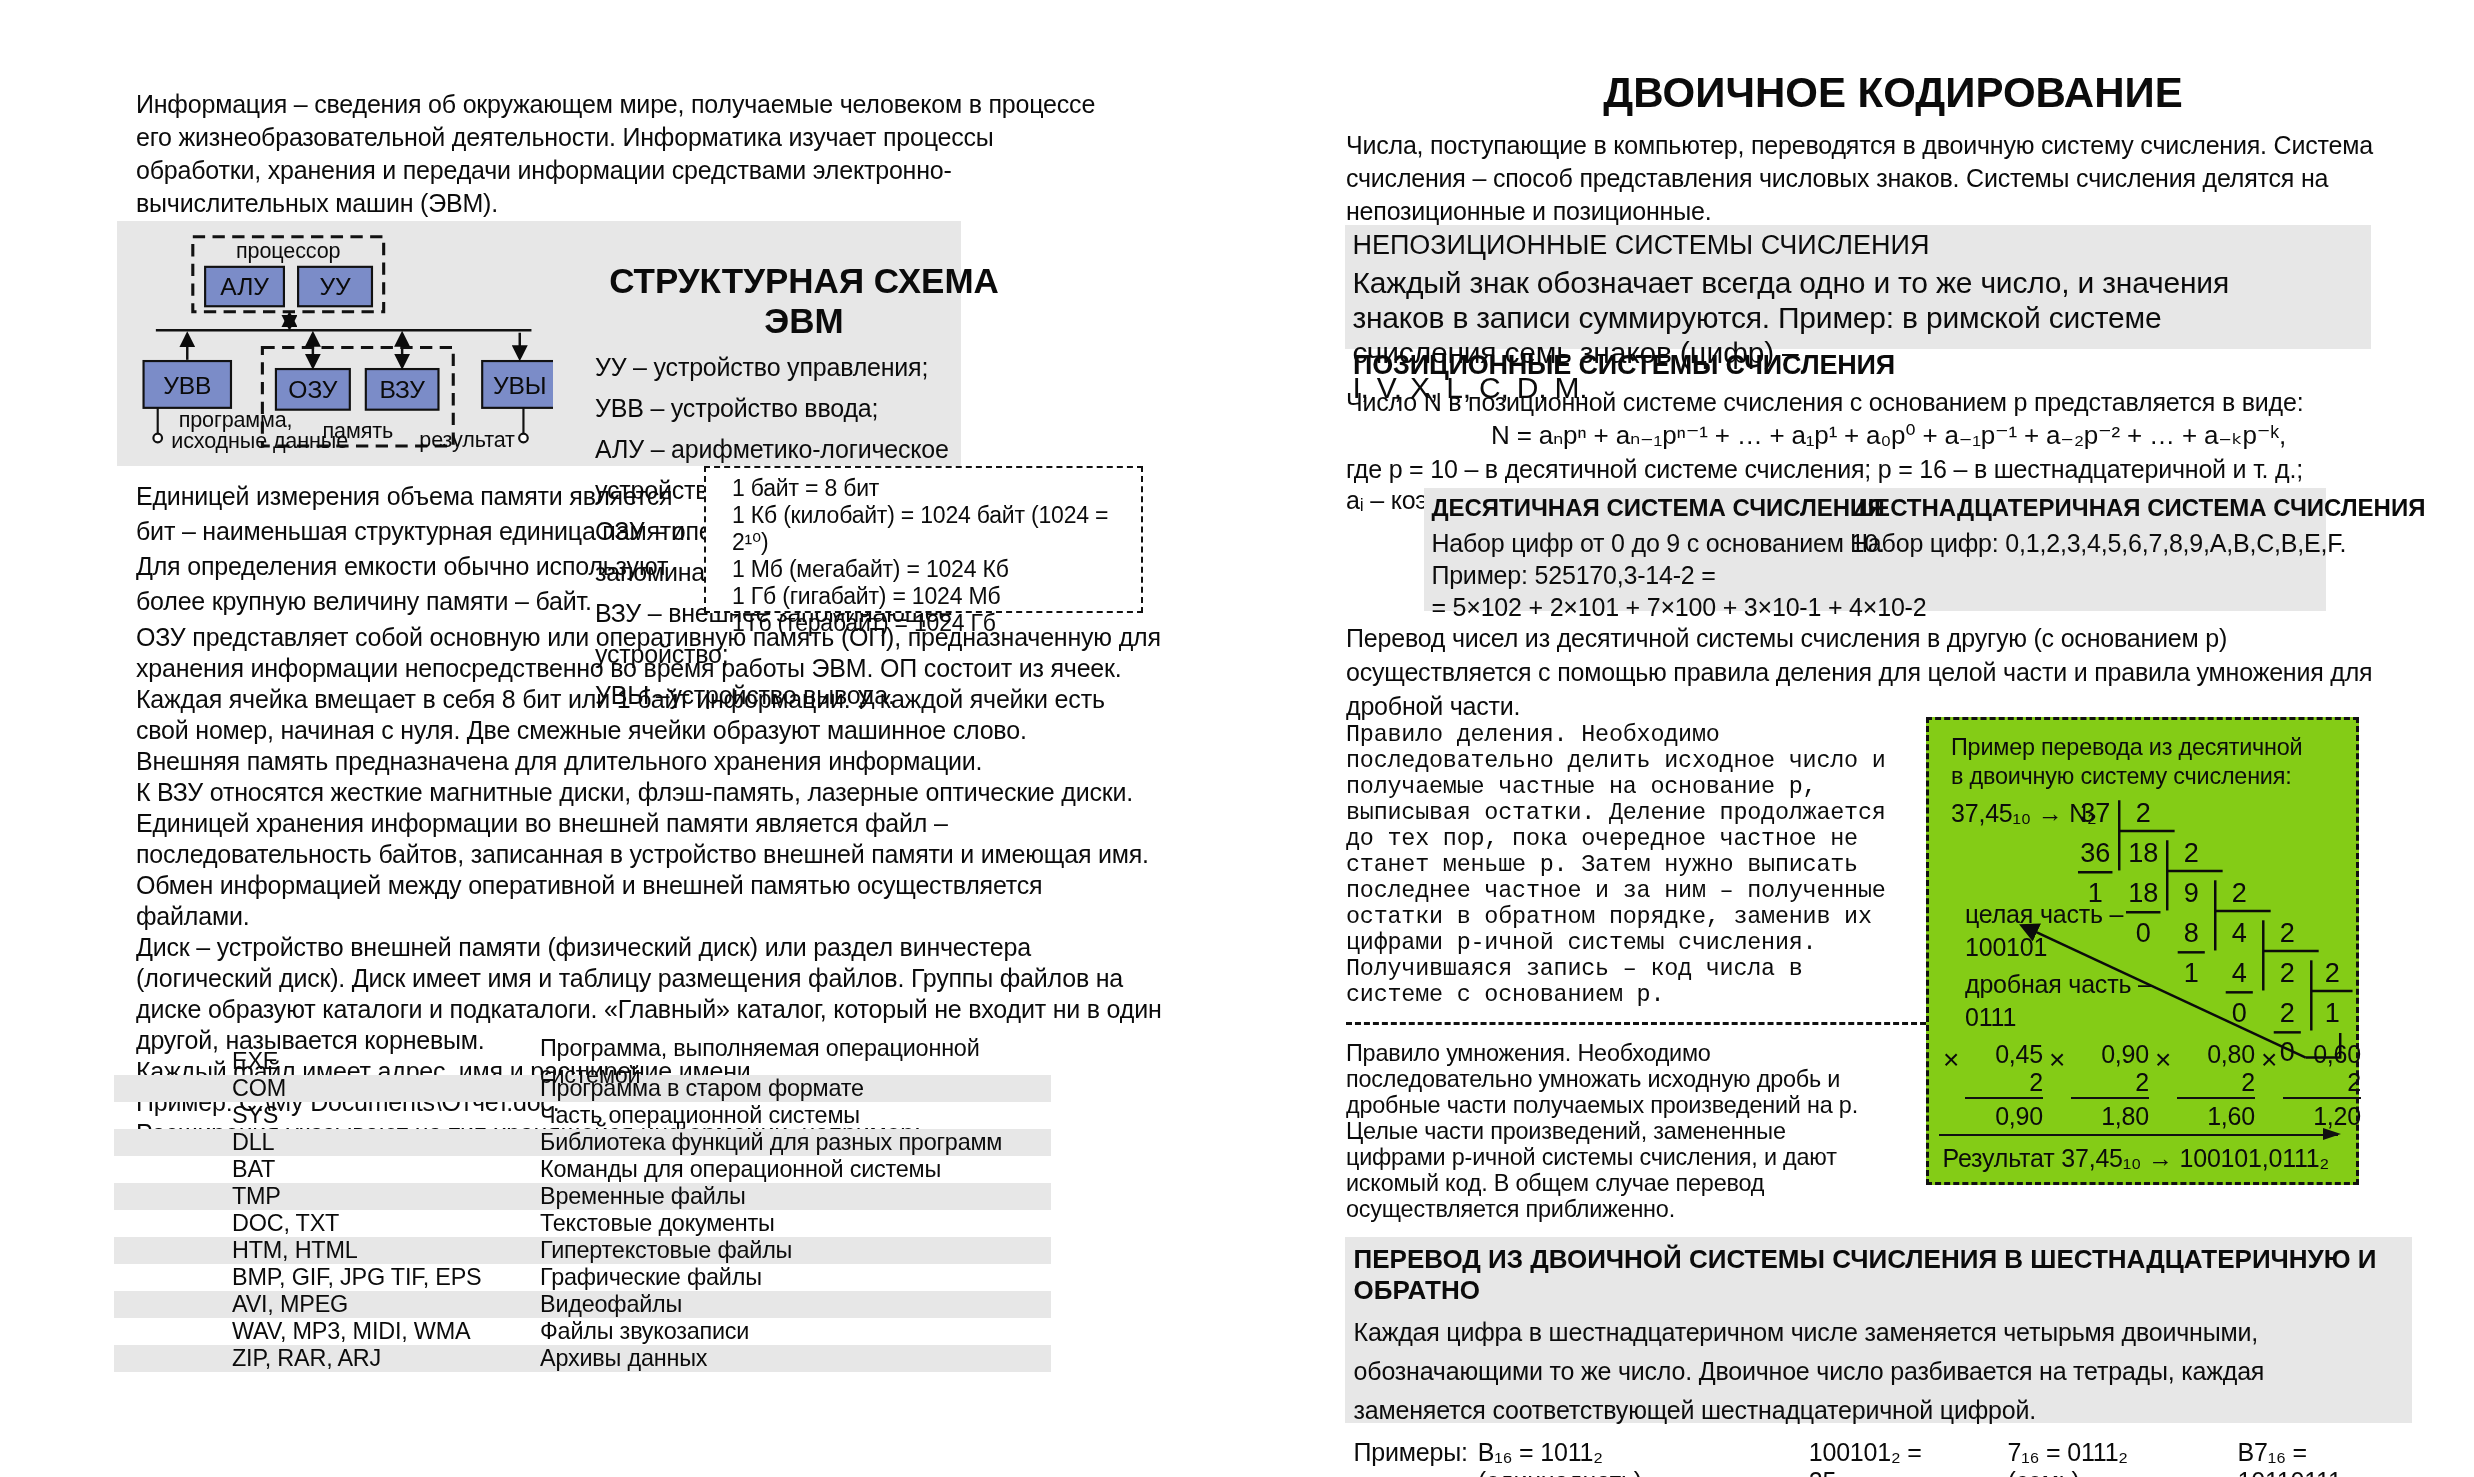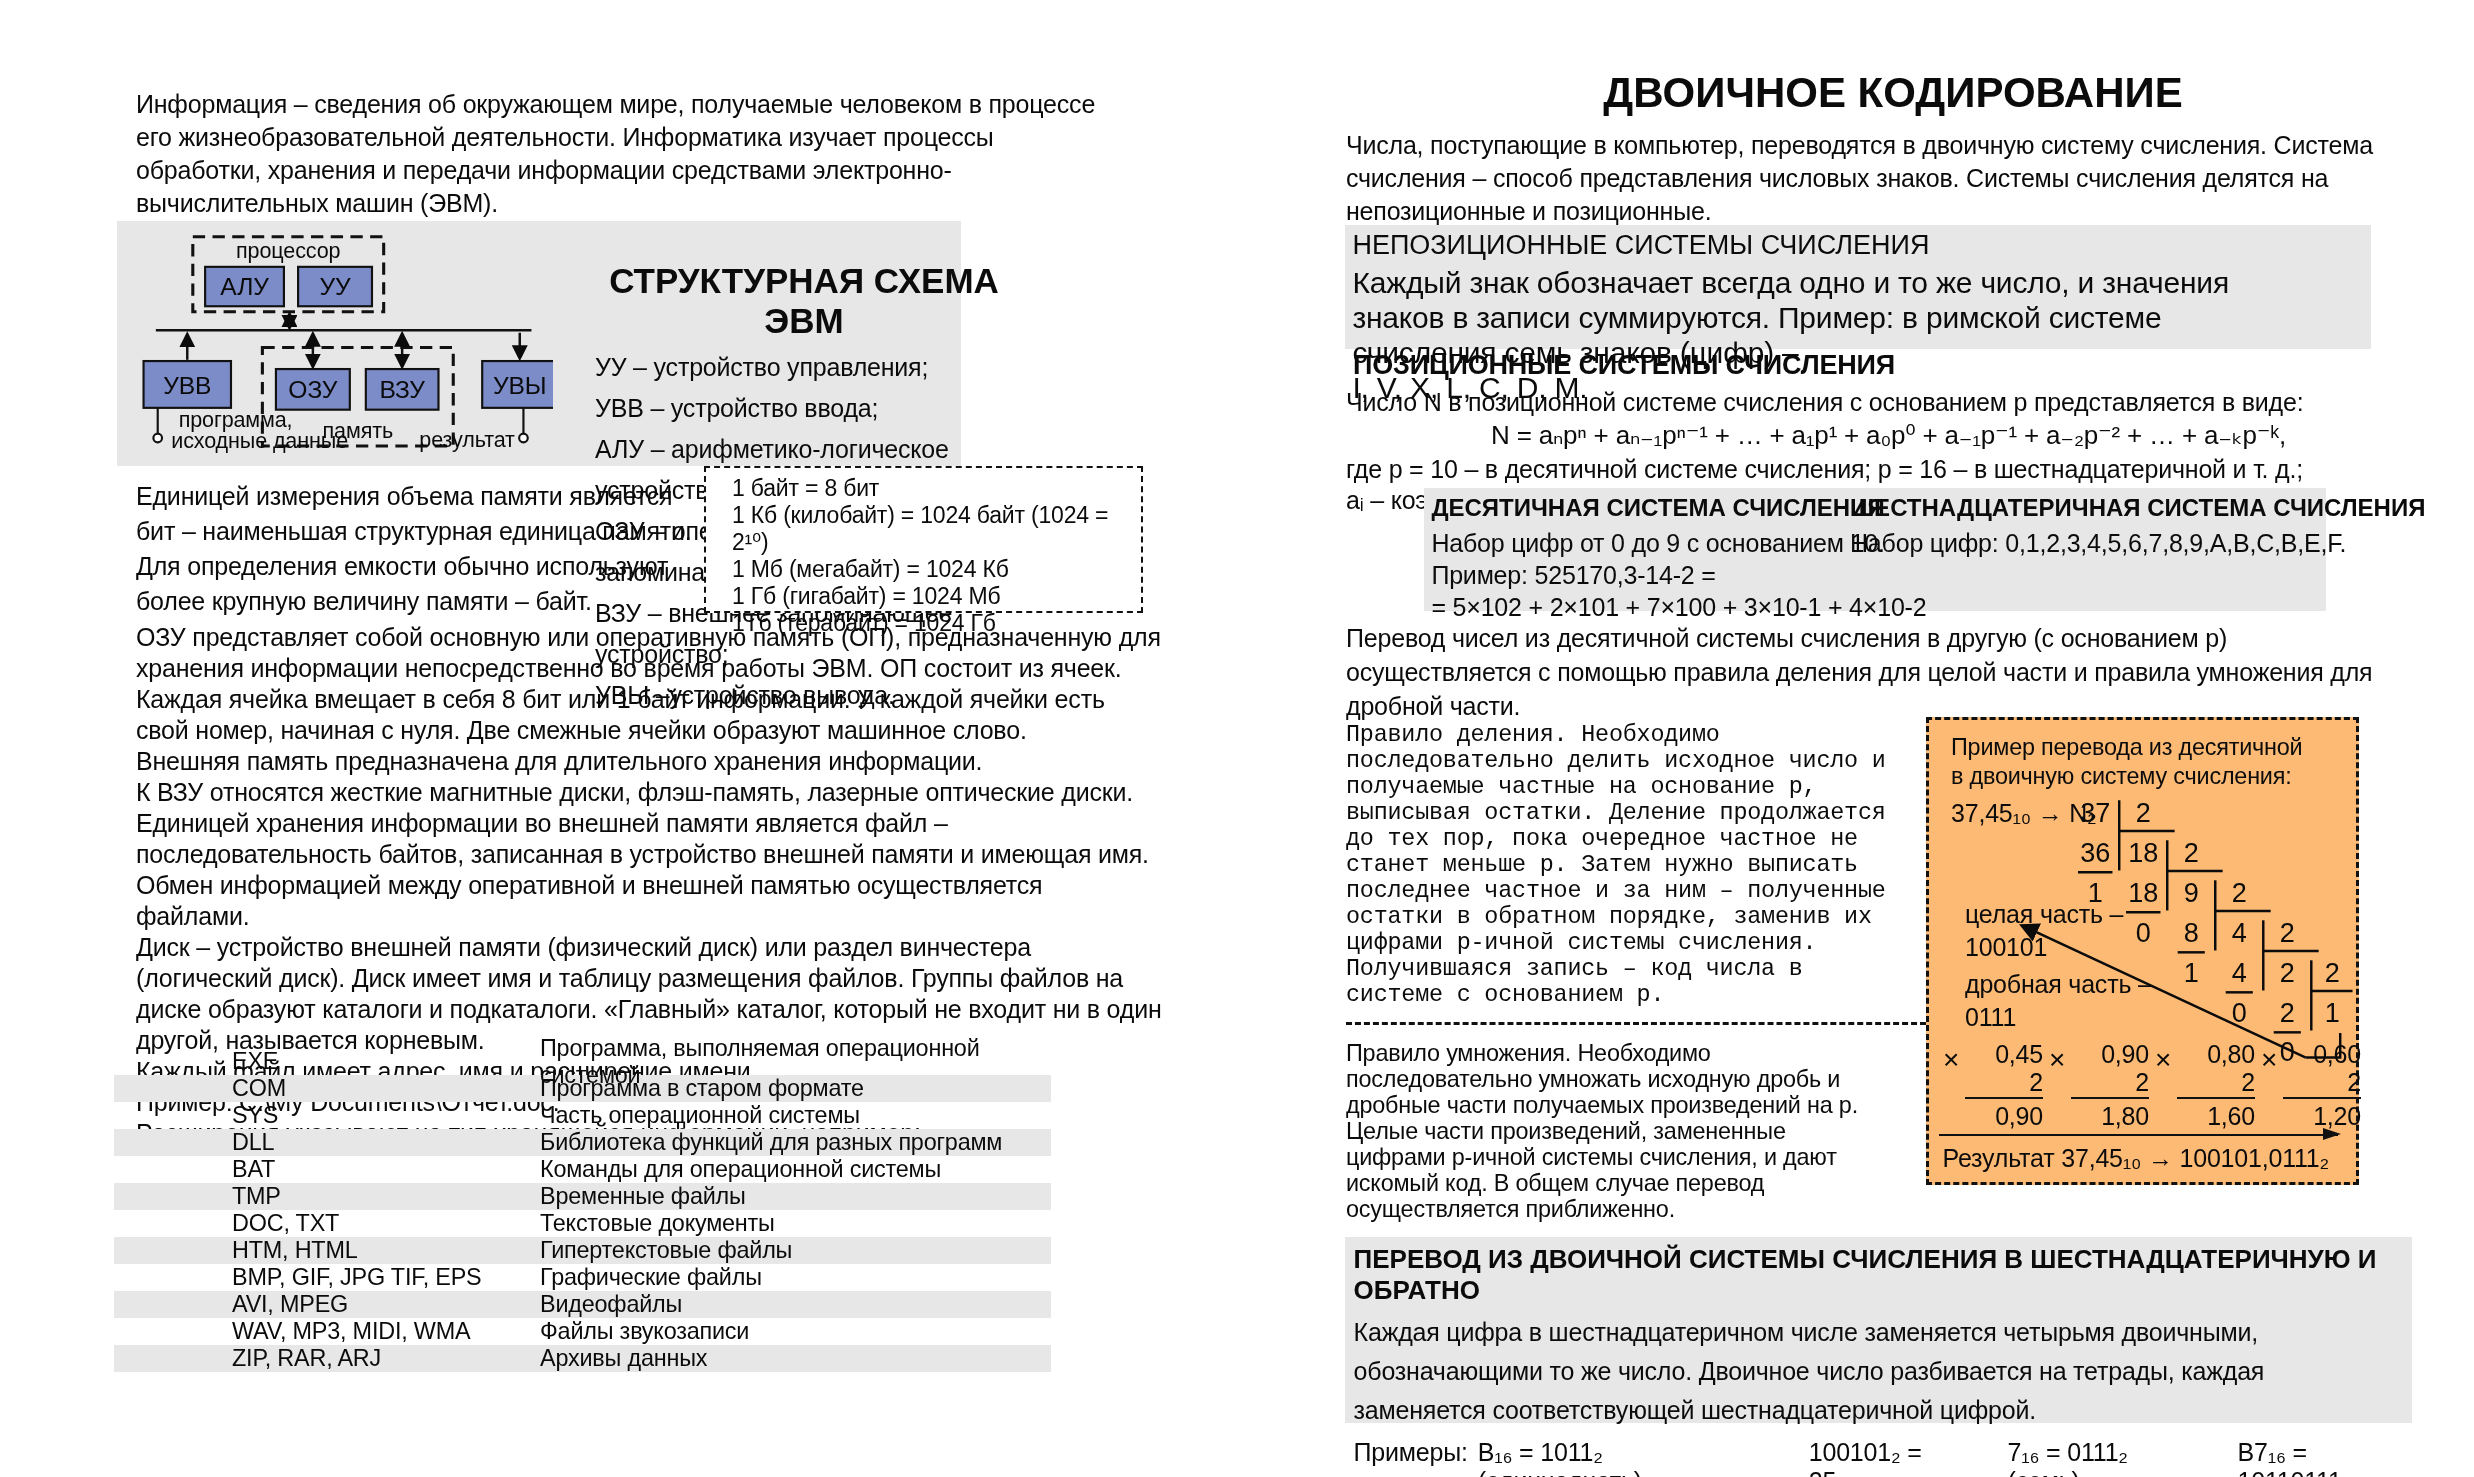--- a/index.html
+++ b/index.html
@@ -38,21 +38,21 @@
   .dechex .col-dec{position:absolute;left:7.4px;top:6.2px;width:505px;}
   .dechex .col-hex{position:absolute;left:426px;top:6.2px;width:592px;}
   .sub-h{font-size:24px;font-weight:bold;margin:0 0 5px 0;letter-spacing:0;}
   .dechex-line{font-size:25px;line-height:32px;}
   .conversion{left:1346px;top:621px;width:1072px;font-size:25px;line-height:34px;}
   .rule-text{width:542px;font-size:23.4px;line-height:26px;}
   .div-rule{left:1346px;top:722px;font-family:Liberation Mono, monospace;}
   .mult-rule{left:1346px;top:1040px;}
   .hr-dashed{left:1346px;top:1022px;width:580px;border-top:3.1px dashed #111;height:0;}
   .ex-box{left:1926px;top:717px;width:433px;height:468px;border:3.1px dashed #111;
-          box-sizing:border-box;background:#fdba74;}
+          box-sizing:border-box;background:#84cc16;}
   .ex-h{position:absolute;left:22px;font-size:23.4px;}
   .ex-num{position:absolute;left:36px;font-size:25px;}
   .ladder-svg{position:absolute;left:0;top:59px;}
   .mult-row{position:absolute;left:36px;top:320px;display:flex;gap:28px;}
   .mcol{position:relative;width:78px;text-align:right;font-size:25px;line-height:28px;}
   .mcol .x-sign{position:absolute;left:-22px;top:6.2px;font-size:28px;}
   .mcol .b{display:block;border-bottom:2.5px solid #111;padding-bottom:1.2px;}
   .mcol .c{display:block;padding-top:2.5px;}
   .mult-arrow{position:absolute;left:10px;top:414px;width:399px;border-top:2.5px solid #111;}
   .mult-arrow:after{content:"";position:absolute;right:-2.5px;top:-8px;border-left:18.5px solid #111;

